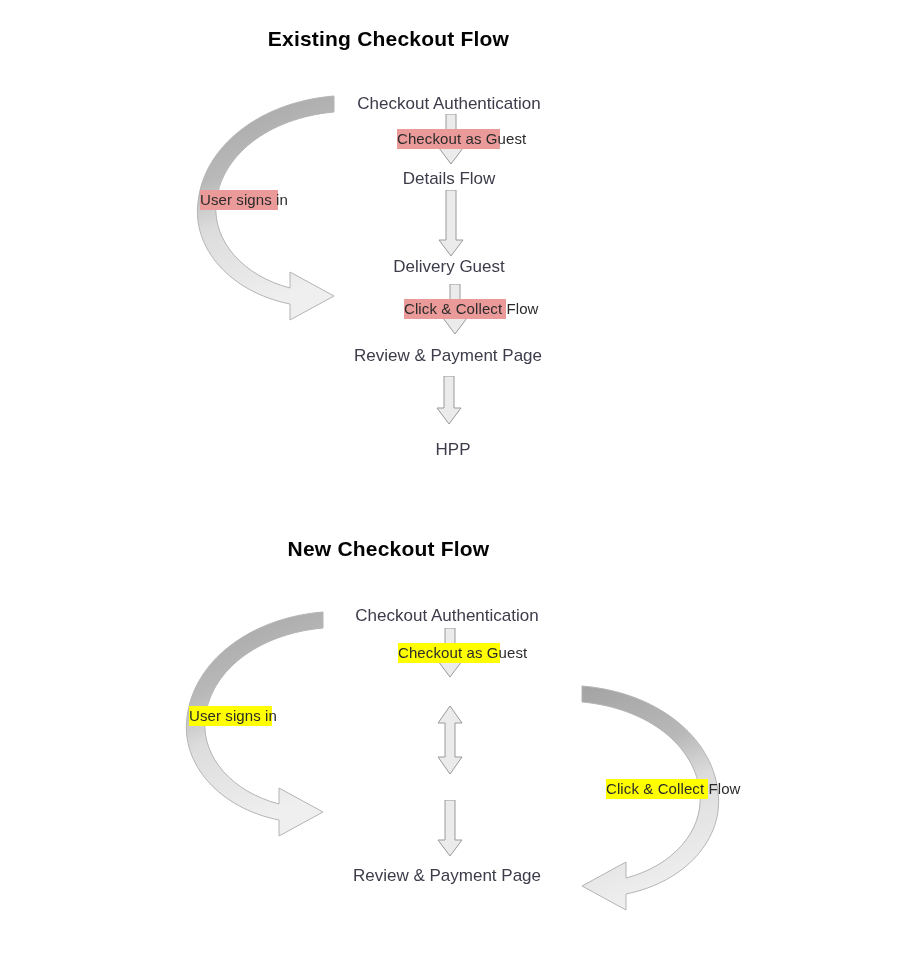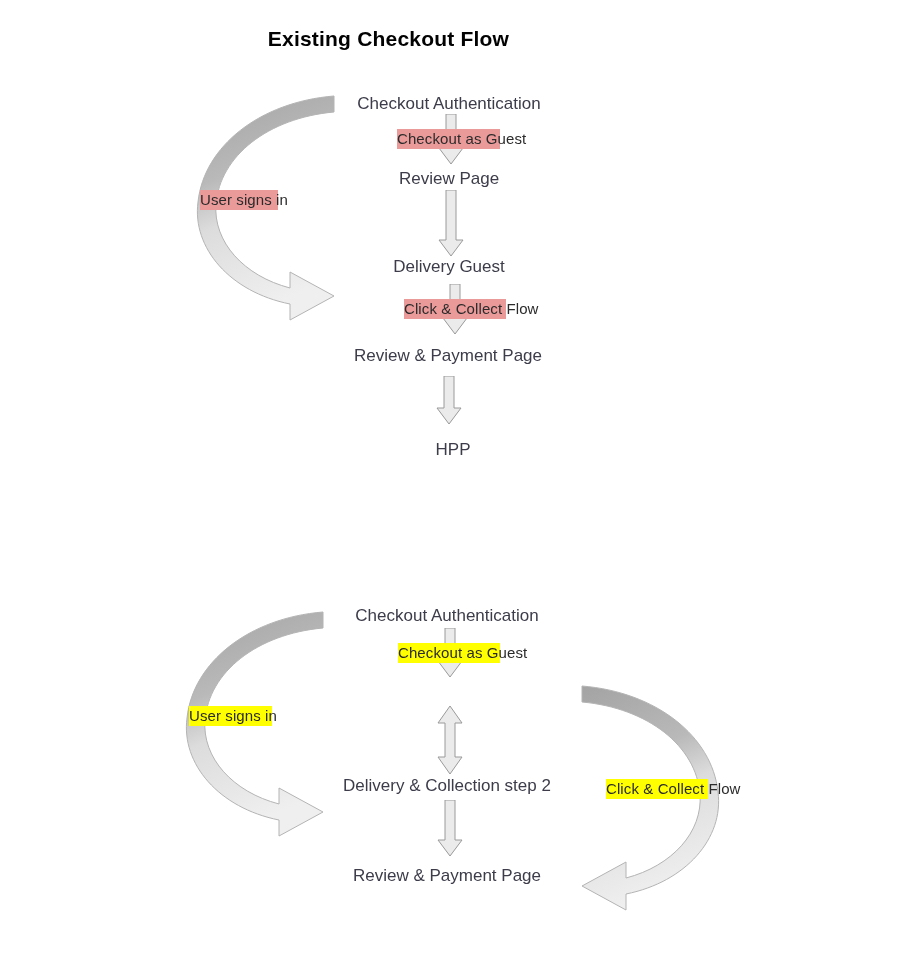--- a/index.html
+++ b/index.html
@@ -110,21 +110,21 @@
   <div class="node" style="left:449px; top:94px;">Checkout Authentication</div>
 
   <div class="varrow" style="left:451px; top:114px;">
     <svg width="28" height="52" viewBox="0 0 28 52">
       <path d="M 9,0 L 19,0 L 19,34 L 26,34 L 14,50 L 2,34 L 9,34 Z" fill="#ebebeb" stroke="#9a9a9a" stroke-width="1"></path>
     </svg>
   </div>
 
   <div class="hl pink" style="left:397px; top:129px; width:103px;">Checkout as Guest</div>
 
-  <div class="node" style="left:449px; top:169px;">Review Page</div>
+  <div class="node" style="left:449px; top:169px;">Details Flow</div>
 
   <div class="hl pink" style="left:200px; top:190px; width:78px;">User signs in</div>
 
   <div class="varrow" style="left:451px; top:190px;">
     <svg width="28" height="68" viewBox="0 0 28 68">
       <path d="M 9,0 L 19,0 L 19,50 L 26,50 L 14,66 L 2,50 L 9,50 Z" fill="#ebebeb" stroke="#9a9a9a" stroke-width="1"></path>
     </svg>
   </div>
 
   <div class="node" style="left:449px; top:257px;">Delivery Guest</div>
@@ -140,20 +140,21 @@
   <div class="node" style="left:448px; top:346px;">Review &amp; Payment Page</div>
 
   <div class="varrow" style="left:449px; top:376px;">
     <svg width="28" height="50" viewBox="0 0 28 50">
       <path d="M 9,0 L 19,0 L 19,32 L 26,32 L 14,48 L 2,32 L 9,32 Z" fill="#ebebeb" stroke="#9a9a9a" stroke-width="1"></path>
     </svg>
   </div>
 
   <div class="node" style="left:453px; top:440px;">HPP</div>
 
+  <div class="section-title" id="title-new">New Checkout Flow</div>
 
   <div class="curve" style="left:185px; top:616px;">
     <svg width="160" height="210" viewBox="0 0 160 210">
       <defs>
         <linearGradient id="gradL2" x1="0" y1="0" x2="0.25" y2="1">
           <stop offset="0%" stop-color="#a3a3a3"></stop>
           <stop offset="38%" stop-color="#b9b9b9"></stop>
           <stop offset="58%" stop-color="#dcdcdc"></stop>
           <stop offset="100%" stop-color="#efefef"></stop>
         </linearGradient>
@@ -206,21 +207,20 @@
 
 
   <div class="hl yellow" style="left:189px; top:706px; width:83px;">User signs in</div>
 
   <div class="varrow" style="left:450px; top:706px;">
     <svg width="28" height="68" viewBox="0 0 28 68">
       <path d="M 14,0 L 26,17 L 19,17 L 19,51 L 26,51 L 14,68 L 2,51 L 9,51 L 9,17 L 2,17 Z" fill="#ebebeb" stroke="#9a9a9a" stroke-width="1"></path>
     </svg>
   </div>
 
-  <div class="node" style="left:447px; top:776px;">Delivery &amp; Collection step 2</div>
 
   <div class="hl yellow" style="left:606px; top:779px; width:102px;">Click &amp; Collect Flow</div>
 
   <div class="varrow" style="left:450px; top:800px;">
     <svg width="28" height="58" viewBox="0 0 28 58">
       <path d="M 9,0 L 19,0 L 19,40 L 26,40 L 14,56 L 2,40 L 9,40 Z" fill="#ebebeb" stroke="#9a9a9a" stroke-width="1"></path>
     </svg>
   </div>
 
   <div class="node" style="left:447px; top:866px;">Review &amp; Payment Page</div>

